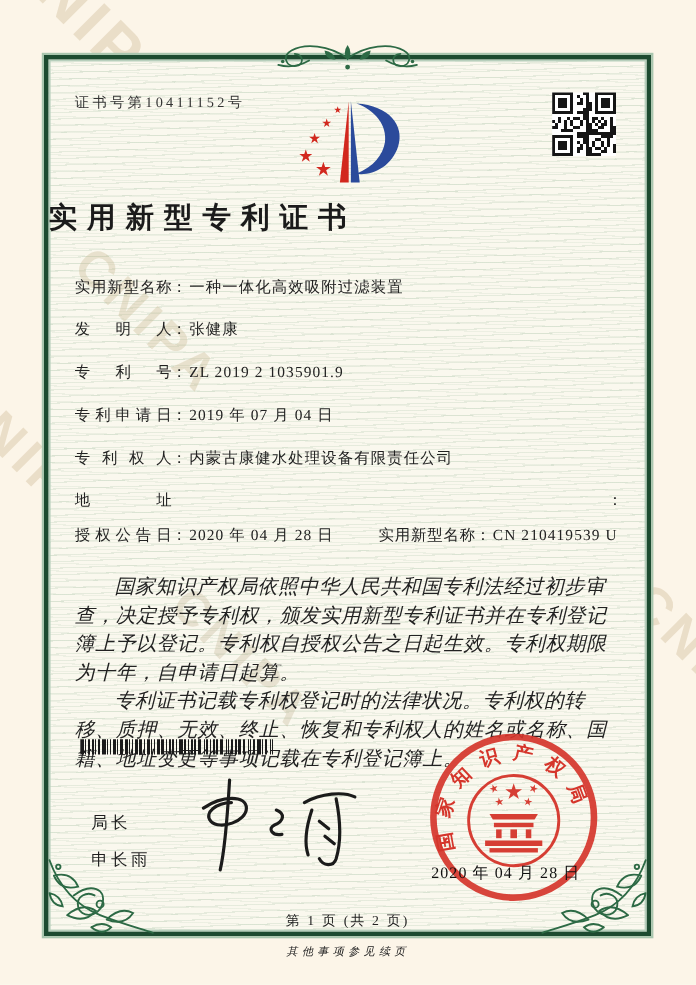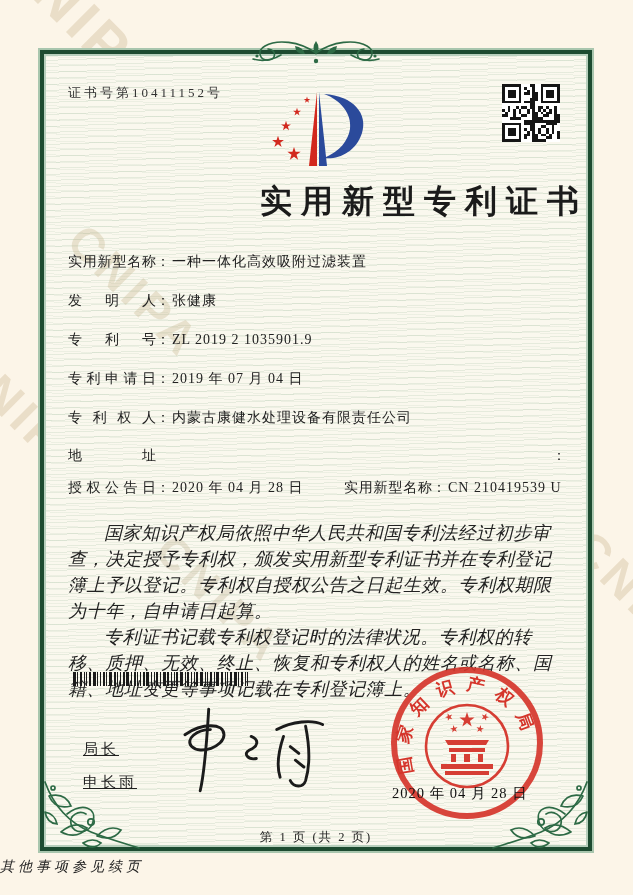--- a/index.html
+++ b/index.html
@@ -49,21 +49,21 @@
 
   .certno{
     position:absolute;left:24px;top:30px;
     font-size:13px;letter-spacing:3px;color:#333;z-index:1;
   }
   .logo{position:absolute;left:200px;top:26px;z-index:1;}
   .qr{position:absolute;left:458px;top:30px;z-index:1;}
 
   .title{
     position:absolute;left:0;right:0;top:126px;
-    text-align:right;font-size:32px;font-weight:bold;
+    text-align:left;font-size:26px;font-weight:bold;
     letter-spacing:9px;color:#1b1b1b;z-index:1;
   }
 
   .fields{position:absolute;left:24px;right:20px;top:196px;font-size:14px;z-index:1;}
   .row{display:flex;align-items:flex-start;line-height:23px;margin-bottom:16px;}
   .row.addr{line-height:22px;margin-bottom:9px;justify-content:space-between;}
   .lbl{
     flex:0 0 88px;display:inline-block;
     text-align:justify;text-align-last:justify;
     color:#222;
@@ -73,37 +73,37 @@
   .val-fixed{flex:0 0 172px;}
 
   .paras{position:absolute;left:24px;right:24px;top:466px;z-index:1;}
   .paras p{
     margin:0;font-size:18px;line-height:26px;
     text-indent:2em;font-style:italic;letter-spacing:0.6px;color:#222;
   }
 
   .barcode{position:absolute;left:29px;top:618px;z-index:1;}
 
-  .signer{position:absolute;left:39px;top:679px;font-size:15px;letter-spacing:3px;z-index:1;color:#1f1f1f;text-decoration:underline;}
+  .signer{position:absolute;left:39px;top:679px;font-size:15px;letter-spacing:3px;z-index:1;color:#1f1f1f;}
   .signer div{line-height:33px;}
   .sig{position:absolute;left:112px;top:640px;z-index:1;}
 
   .seal{position:absolute;left:344px;top:610px;z-index:1;}
   .sealdate{
     position:absolute;left:348px;top:730px;width:150px;
     font-size:14.5px;letter-spacing:1px;color:#111;z-index:2;white-space:nowrap;
   }
 
   .pageinfo{
     position:absolute;left:0;right:0;top:775px;text-align:center;
     font-size:12.5px;letter-spacing:2px;color:#222;z-index:1;
   }
   .note{
-    position:absolute;left:0;right:0;top:858px;
-    font-size:14px;letter-spacing:4px;color:#222;font-style:italic;
+    position:absolute;left:0;right:0;top:858px;text-align:center;
+    font-size:10px;letter-spacing:4px;color:#222;font-style:italic;
   }
 </style>
 </head>
 <body>
 
 <div class="sheet">
 
   <div class="wm wm1">CNIPA</div>
   <div class="wm wm3">CNIPA</div>
   <div class="wm wm5">CNIPA</div>

